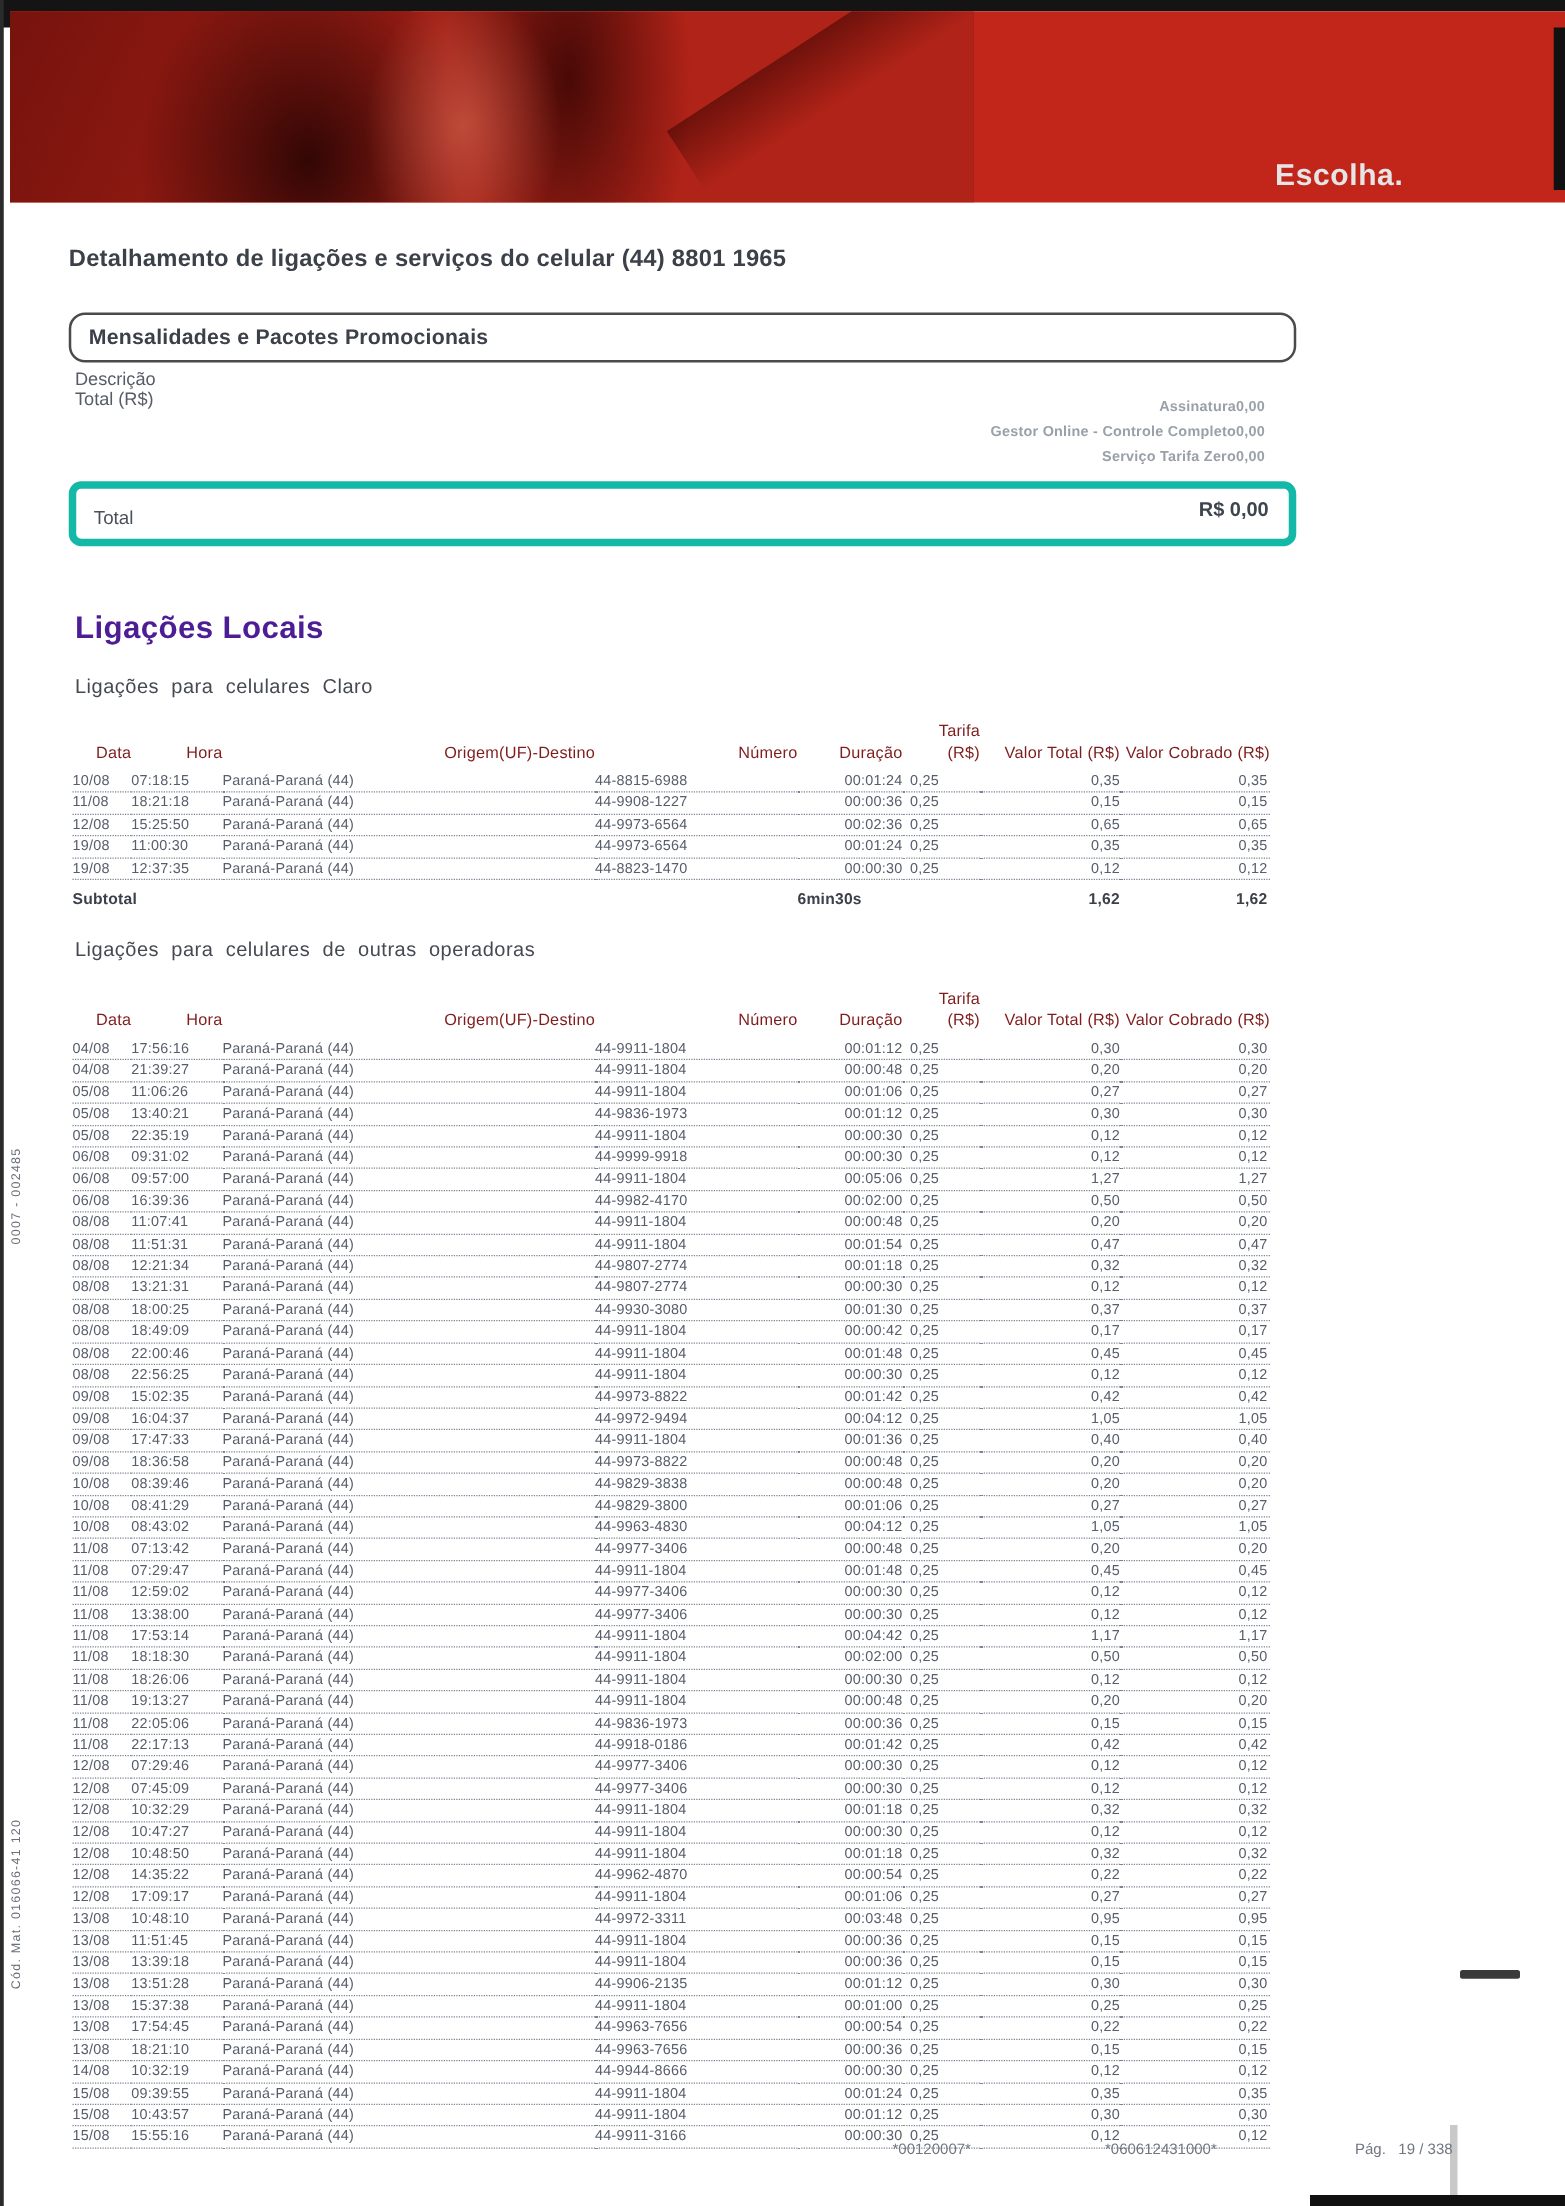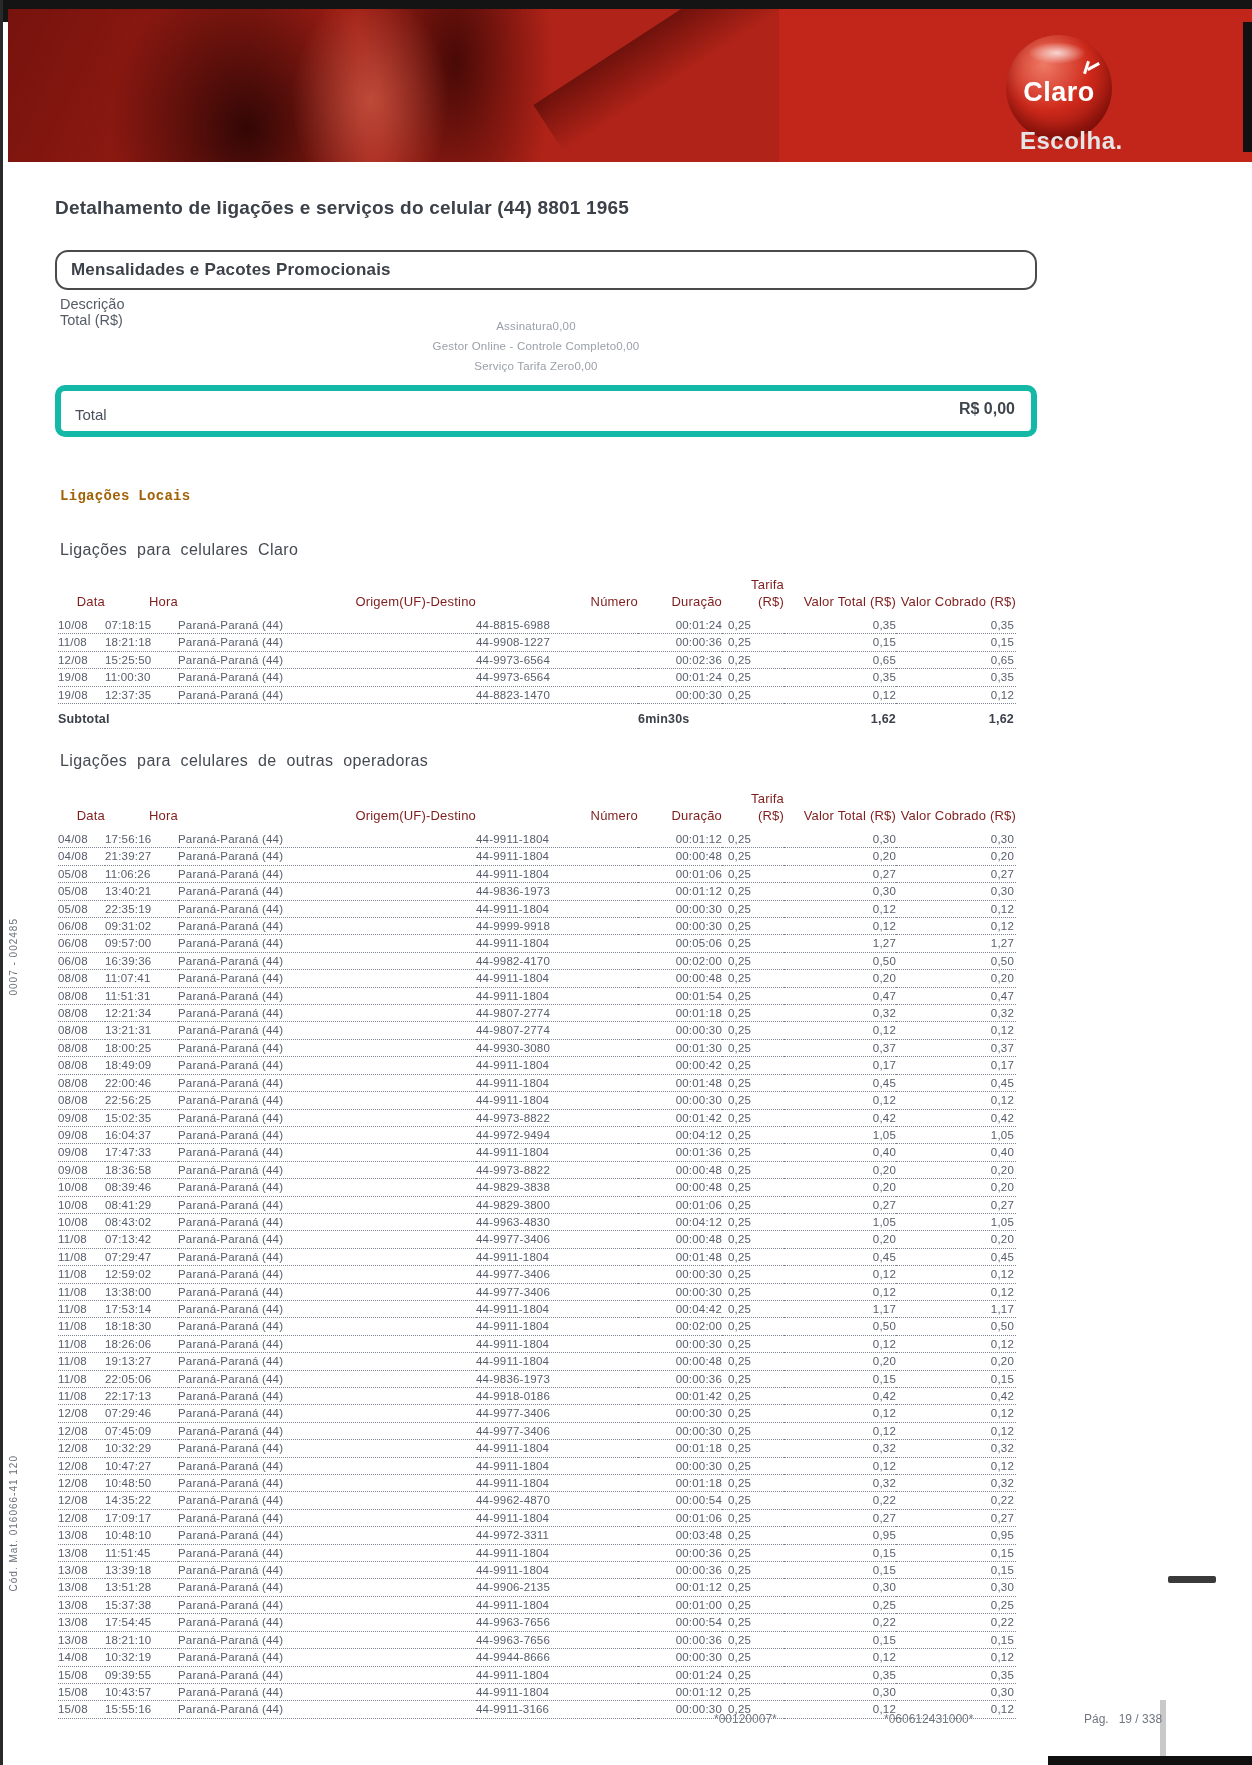--- a/index.html
+++ b/index.html
@@ -47,29 +47,29 @@
   .title { position:absolute; left:55px; top:197px; font-size:19px; font-weight:bold; color:#3c4149; letter-spacing:0.2px; }
 
   .mens-box { position:absolute; left:55px; top:250px; width:982px; height:40px;
     border:2px solid #4a4a4a; border-radius:13px; display:flex; align-items:center; padding-left:14px; }
   .mens-box-title { font-size:17px; font-weight:bold; color:#3c4149; letter-spacing:0.2px; }
 
   .fee-header { position:absolute; left:60px; top:296px; width:952px; display:flex; justify-content:space-between;flex-direction:column; }
   .fee-header .desc { font-size:14.5px; color:#565c66; }
   .fee-header .tot  { font-size:14.5px; color:#565c66; }
   .fee-rows { position:absolute; left:60px; top:320px; width:952px; }
-  .fee-row { display:flex; justify-content:center; height:20px; }
+  .fee-row { display:flex; justify-content:flex-end; height:20px;font-weight:bold; }
   .fee-row span { font-size:11.5px; color:#9aa0a9; letter-spacing:0.2px; }
 
   .total-box { position:absolute; left:55px; top:385px; width:982px; height:52px;
     border:6px solid #14b8a6; border-radius:10px; padding:8px 16px 0 14px; }
   .total-box .lbl { position:absolute; left:14px; bottom:8px; font-size:15px; color:#4a505a; }
   .total-box .val { position:absolute; right:16px; top:9px; font-size:16px; font-weight:bold; color:#3f454e; }
 
-  .h-locais { position:absolute; left:60px; top:488px; font-size:14px; font-weight:bold; color:#a16207; letter-spacing:0.3px;font-family:Liberation Mono, monospace; }
+  .h-locais { position:absolute; left:60px; top:488px; font-size:25px; font-weight:bold; color:#4c1d95; letter-spacing:0.3px; }
   .h-sub { position:absolute; font-size:16px; color:#454a52; letter-spacing:0.4px; word-spacing:5px; }
   .h-sub-claro { left:60px; top:541px; }
   .h-sub-outras { left:60px; top:752px; }
 
   table.calls { position:absolute; left:58px; border-collapse:collapse; table-layout:fixed; width:958px; }
   table.calls.t1 { top:576px; }
   table.calls.t2 { top:790px; }
   .calls col.w0 {width:47px;} .calls col.w1 {width:73px;} .calls col.w2 {width:298px;} .calls col.w3 {width:162px;}
   .calls col.w4 {width:84px;} .calls col.w5 {width:62px;}  .calls col.w6 {width:112px;} .calls col.w7 {width:120px;}
   .calls th { font-size:13px; font-weight:normal; color:#7f1d1d; text-align:right; vertical-align:bottom;
@@ -98,25 +98,20 @@
   <div class="topbar"></div>
   <div class="topbar-left"></div>
   <div class="left-edge"></div>
   <div class="side-dash"></div>
   <div class="corner-mark"></div>
   <div class="bottom-bar"></div>
 
   <div class="banner">
     <div class="photo"></div>
     <div class="arm"></div>
-    <div class="logo-ball">
-      <span class="logo-text">Claro</span>
-      <span class="logo-accent1"></span>
-      <span class="logo-accent2"></span>
-    </div>
     <div class="tagline">Escolha.</div>
   </div>
   <div class="right-strip"></div>
 
   <div class="vtext vtext-top">0007  -  002485</div>
   <div class="vtext vtext-bottom">Cód. Mat. 016066-41 120</div>
 
   <div class="title">Detalhamento de ligações e serviços do celular (44) 8801 1965</div>
 
   <div class="mens-box">

